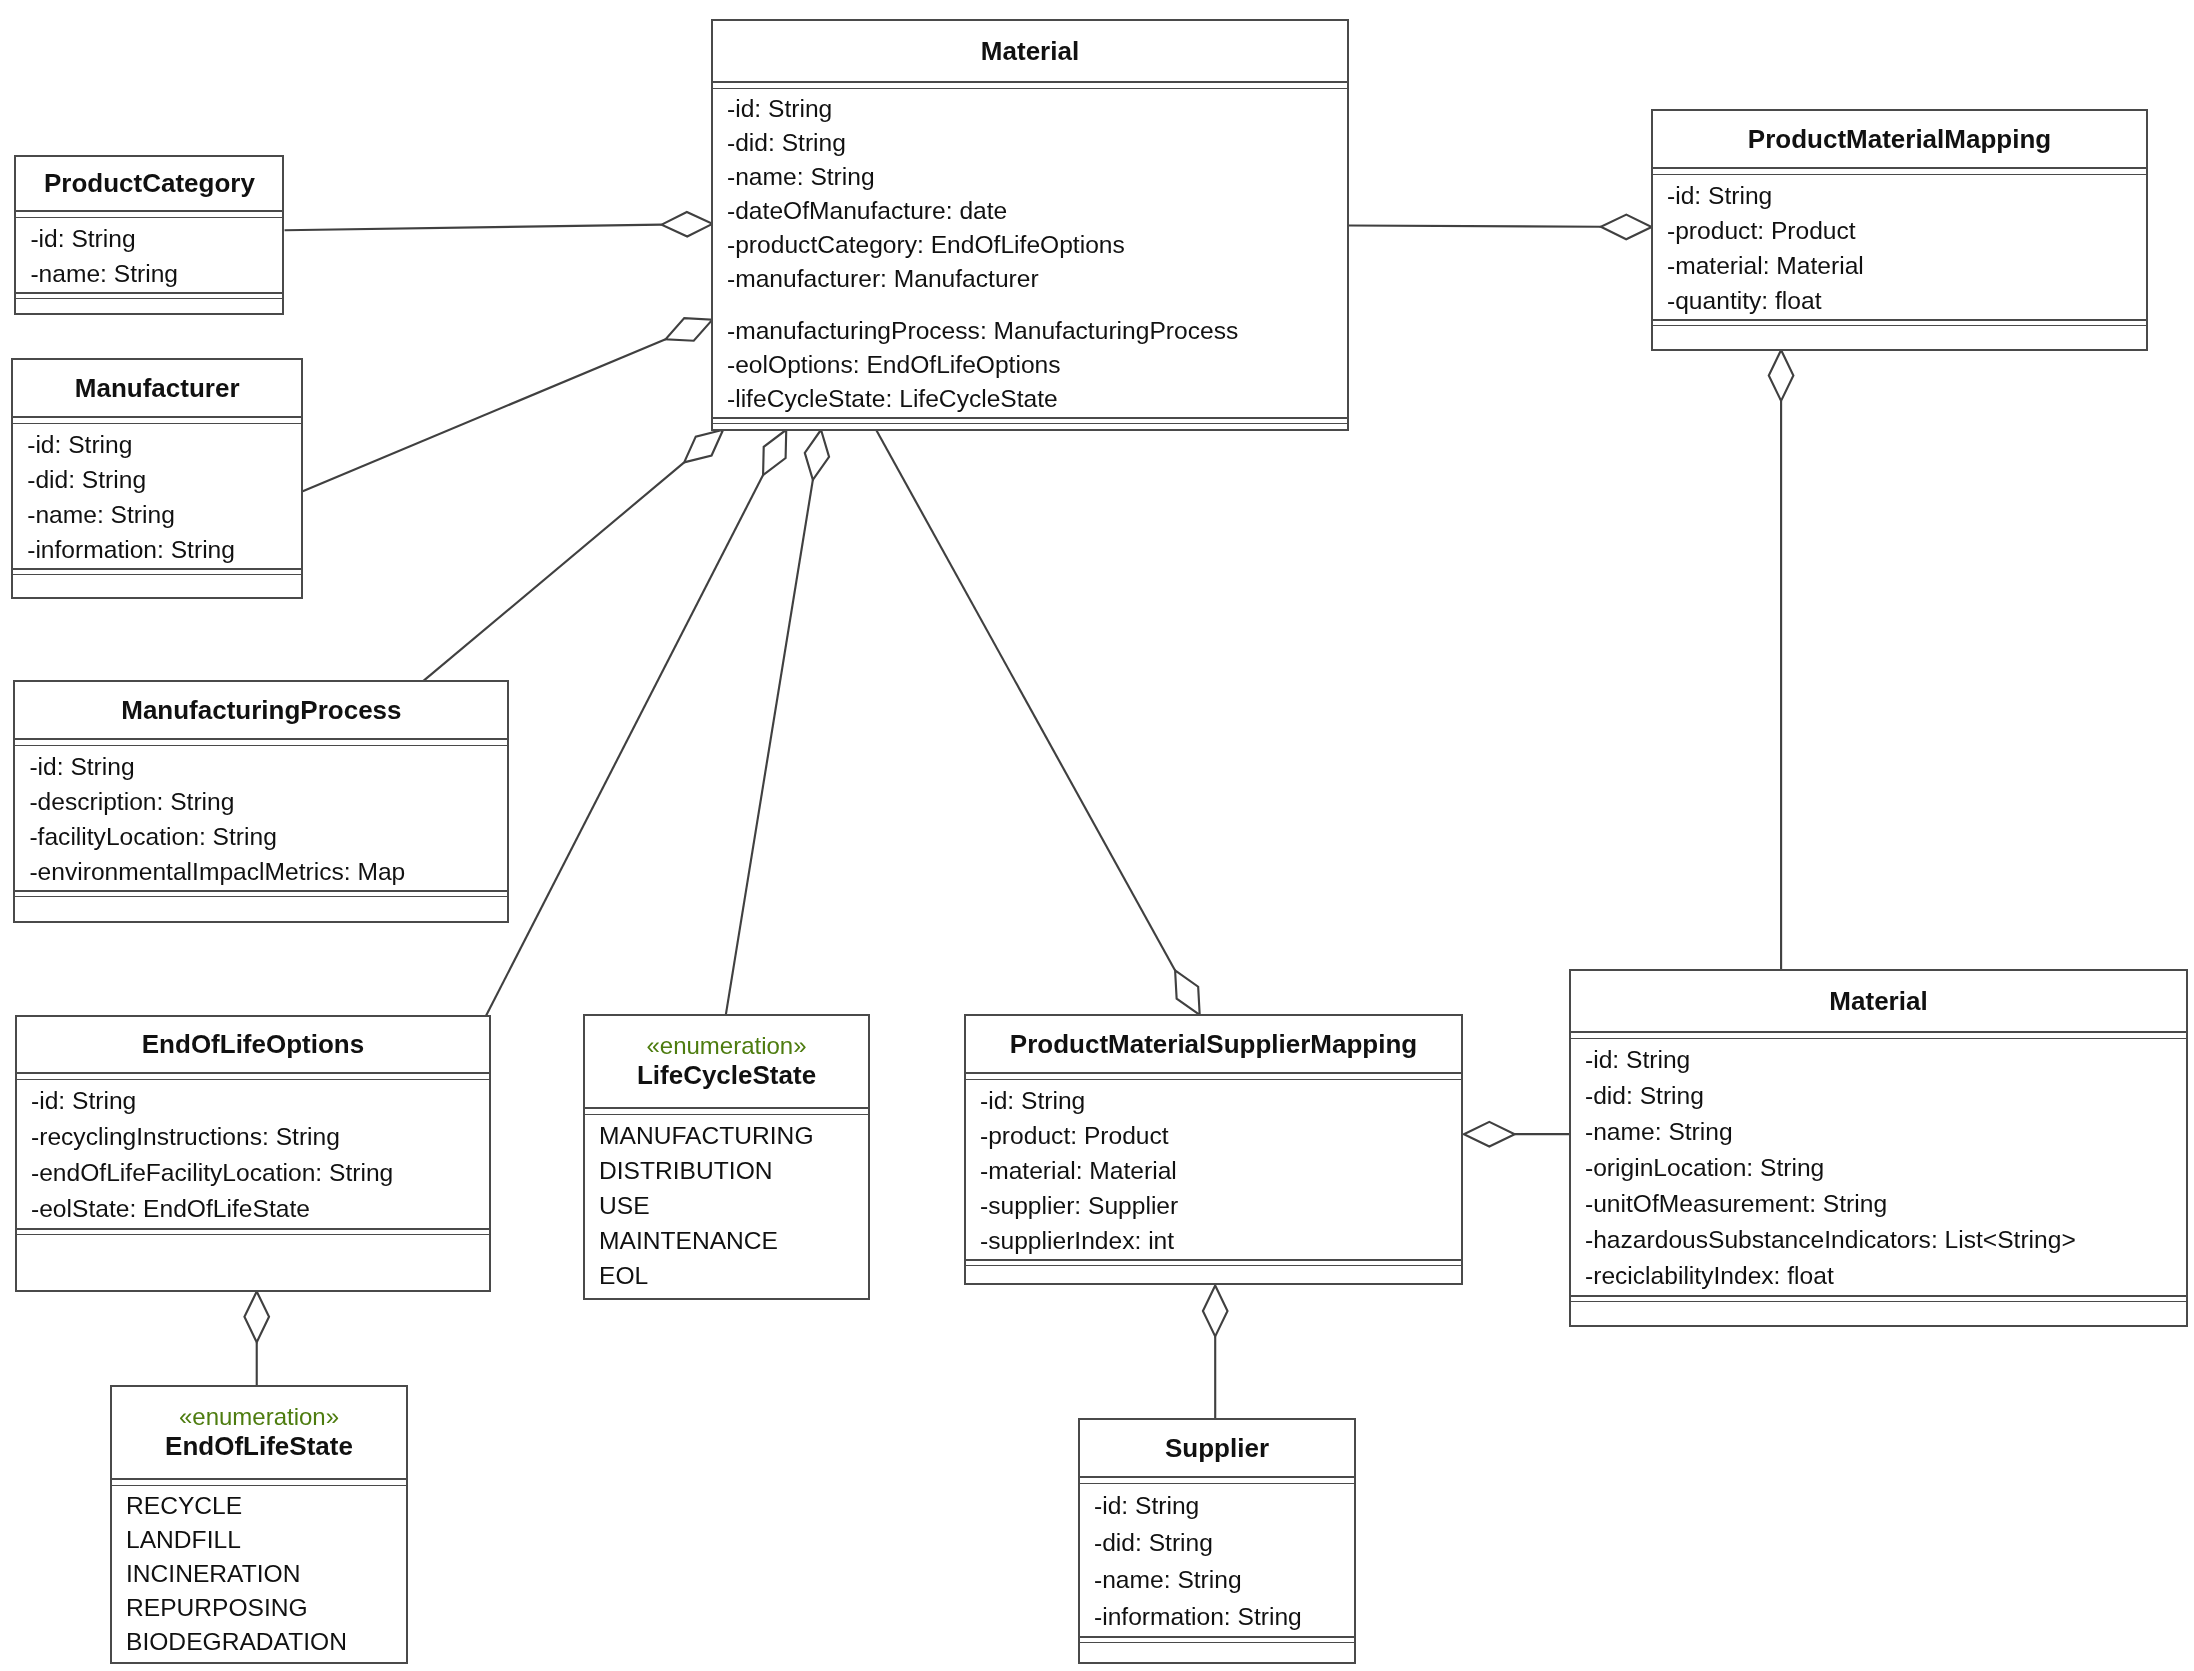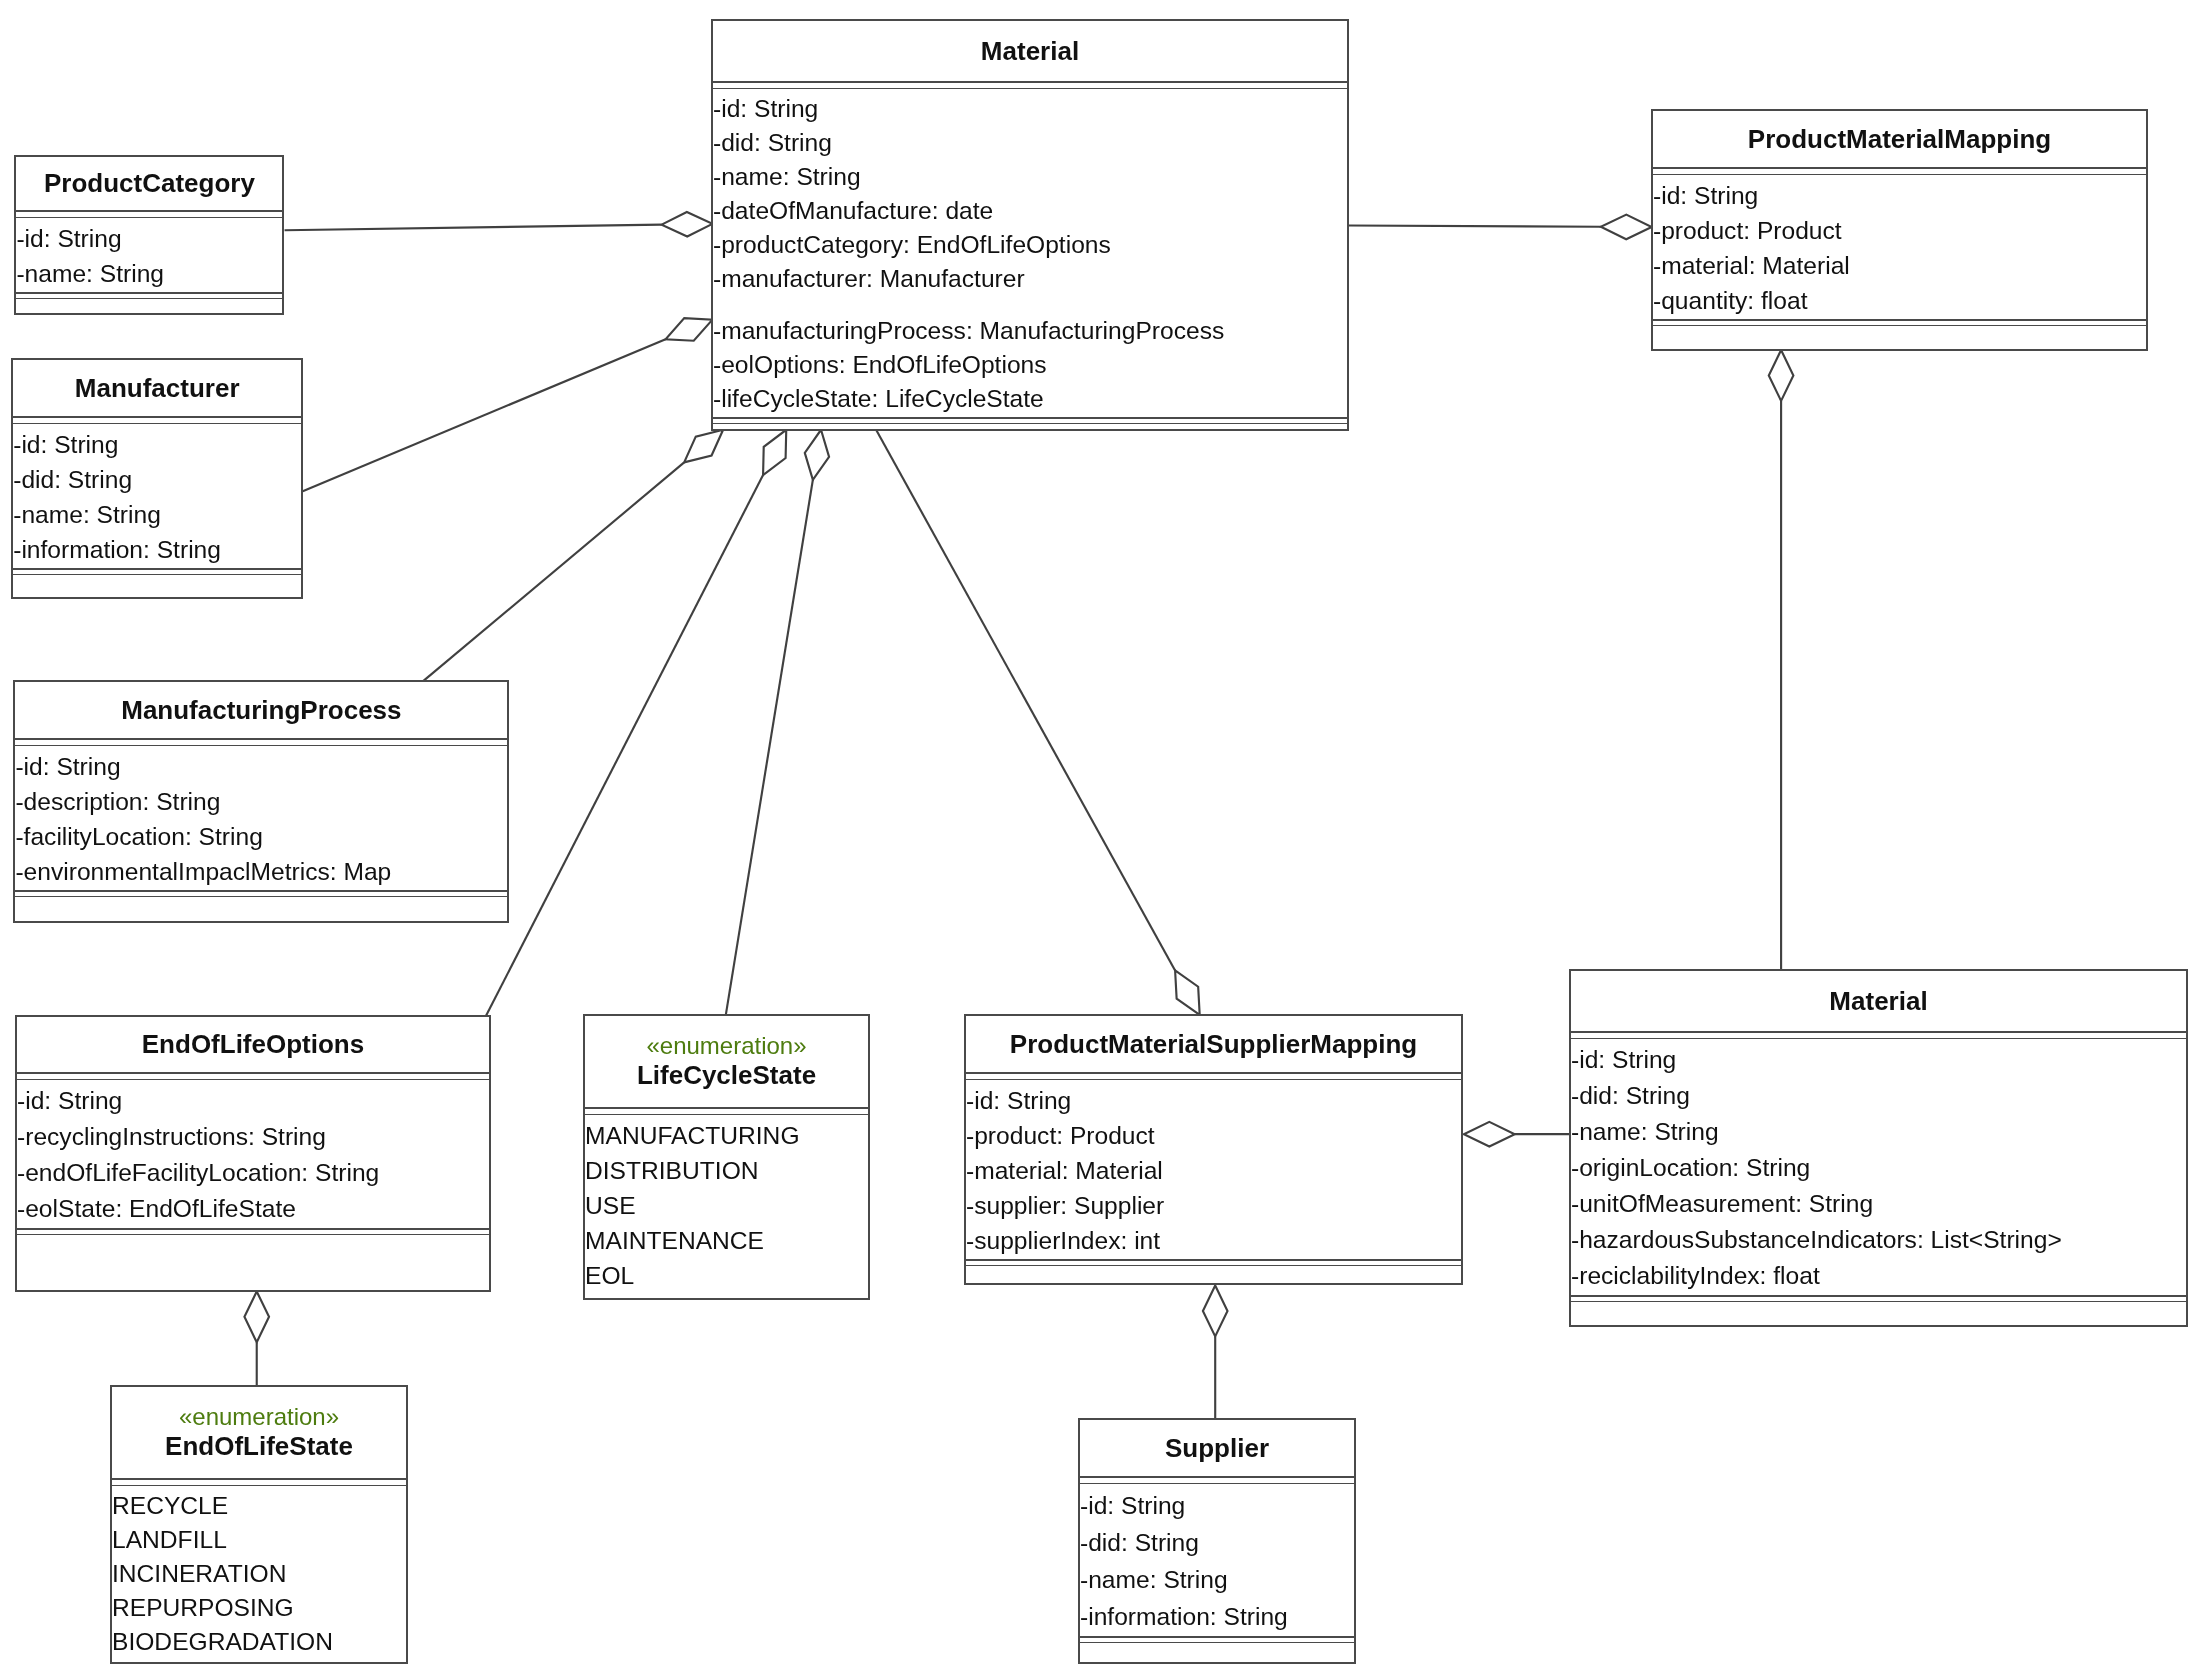--- a/index.html
+++ b/index.html
@@ -45,21 +45,21 @@
     border-bottom:1.6px solid #4a4a4a;
     box-sizing:border-box;
   }
   .uml-attrs{
     flex:0 0 auto;
     padding:3.2px 0 1.1px 0;
   }
   .uml-attr{
     font-size:24.6px;
     color:#111111;
-    padding-left:0;
+    padding-left:14px;
     white-space:nowrap;
   }
   .uml-empty{flex:1 1 auto;}
 </style>
 </head>
 <body>
 
 <div class="canvas">
   <svg id="connector-layer" width="2194" height="1672" viewBox="0 0 4102 3125" xmlns="http://www.w3.org/2000/svg">
       <g>

